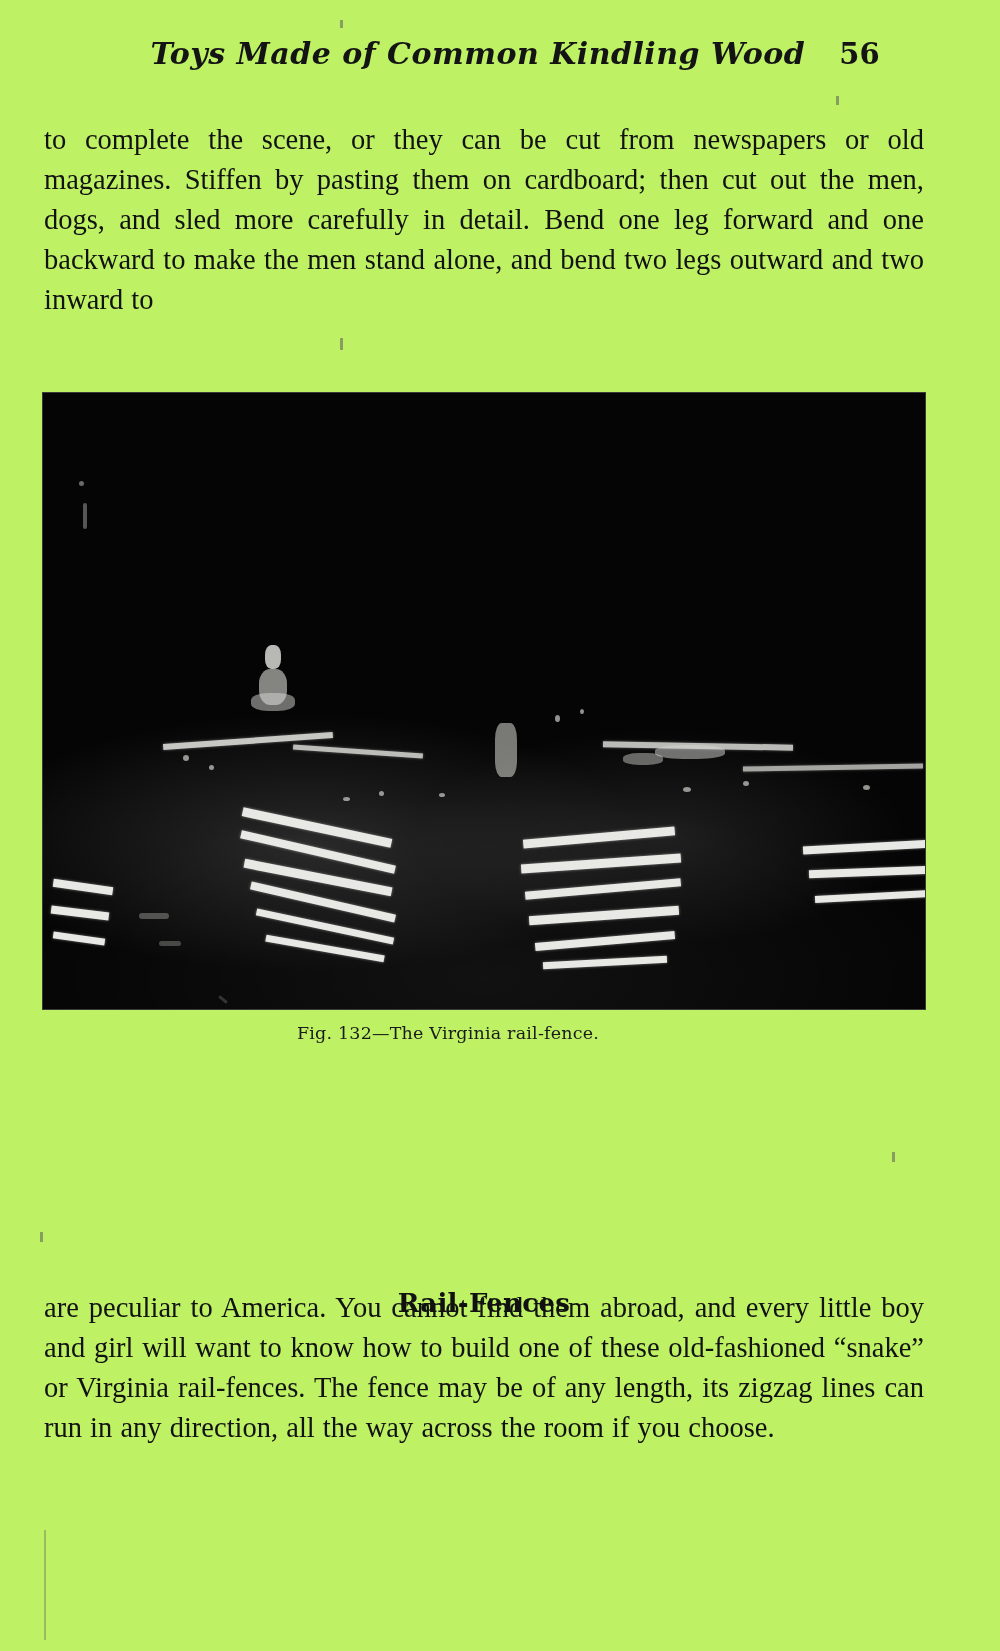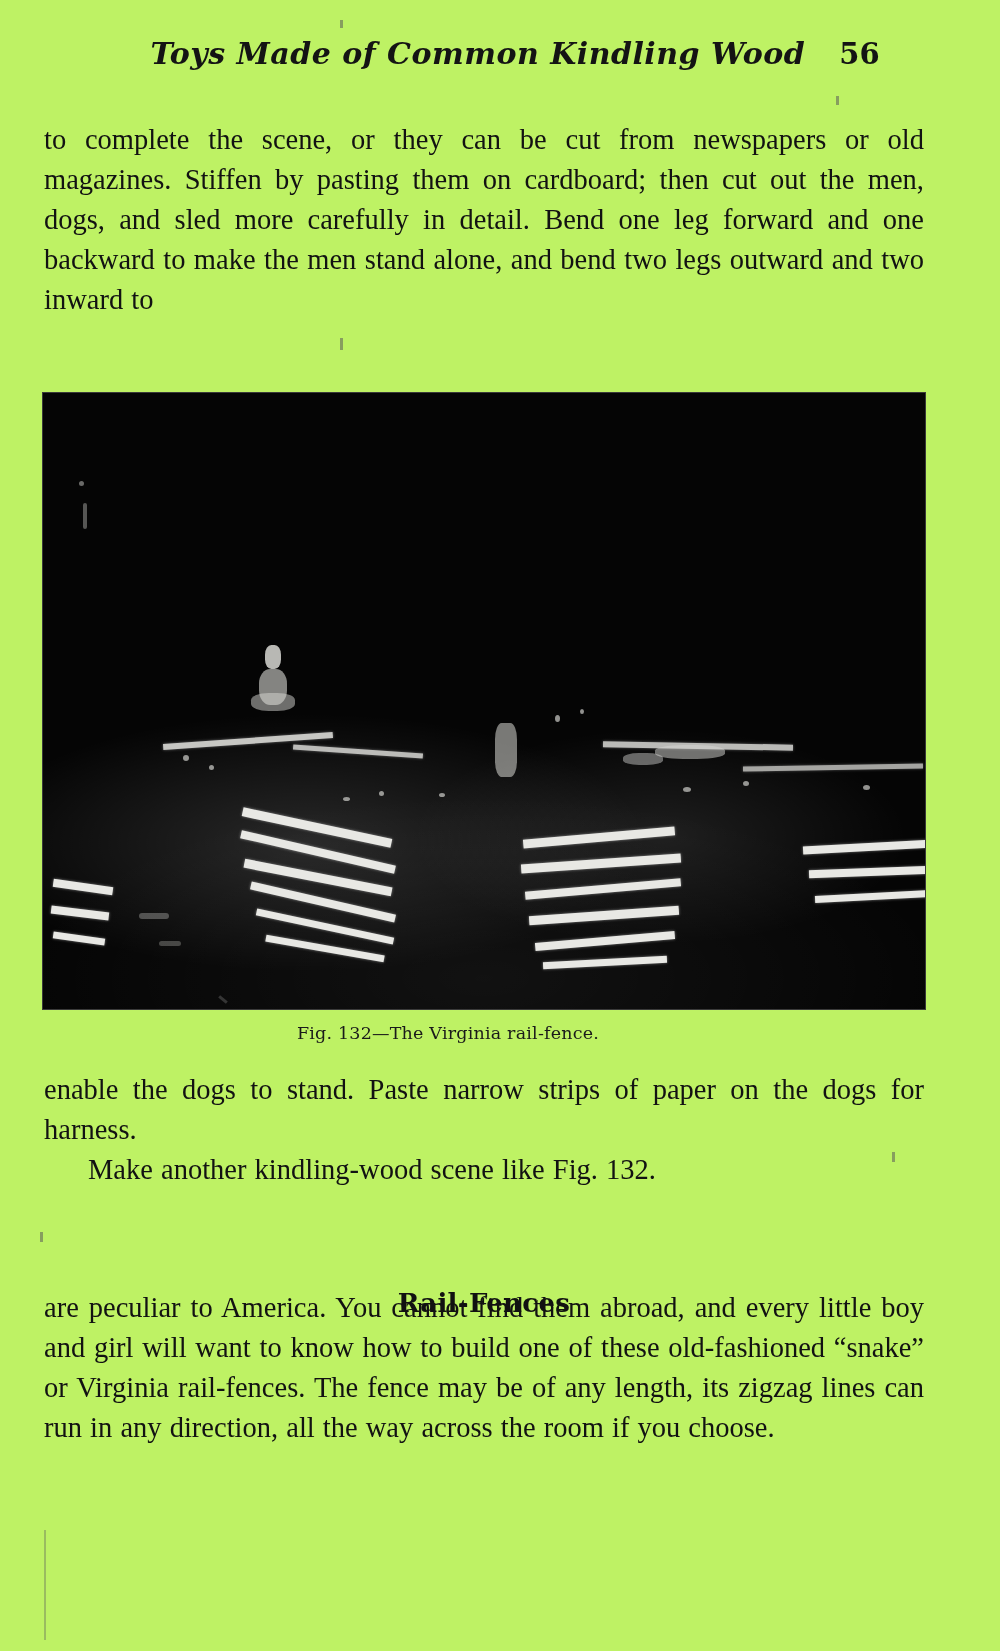--- a/index.html
+++ b/index.html
@@ -216,24 +216,20 @@
       <div class="speck" style="left:40px; top:110px; width:4px; height:26px; border-radius:2px; opacity:0.4;"></div>
       <div class="speck" style="left:36px; top:88px; width:5px; height:5px; opacity:0.5;"></div>
       <div class="speck" style="left:96px; top:520px; width:30px; height:6px; border-radius:3px; opacity:0.35;"></div>
       <div class="speck" style="left:116px; top:548px; width:22px; height:5px; border-radius:3px; opacity:0.3;"></div>
     </div>
     <div class="figure-caption">
       <span>Fig. 132—The Virginia rail-fence.</span>
     </div>
   </div>
 
-  <div class="body-block" id="mid-text">
-    <p class="para">enable the dogs to stand.   Paste narrow strips of paper on the dogs for harness.</p>
-    <p class="para indent">Make another kindling-wood scene like Fig. 132.</p>
-  </div>
 
   <div class="section-heading">Rail-Fences</div>
 
   <div class="body-block" id="bottom-text">
     <p class="para">are peculiar to America.   You cannot find them abroad, and every little boy and girl will want to know how to build one of these old-fashioned “snake” or Virginia rail-fences.   The fence may be of any length, its zigzag lines can run in any direction, all the way across the room if you choose.</p>
   </div>
 
   <div class="scan-mark" style="left:340px; top:20px; width:3px; height:8px;"></div>
   <div class="scan-mark" style="left:836px; top:96px; width:3px; height:9px;"></div>
   <div class="scan-mark" style="left:340px; top:338px; width:3px; height:12px;"></div>

